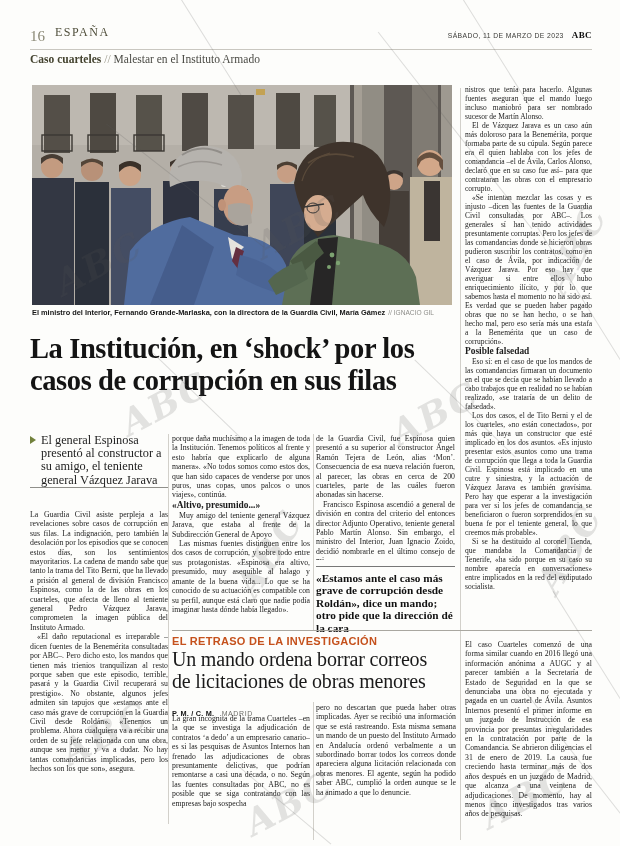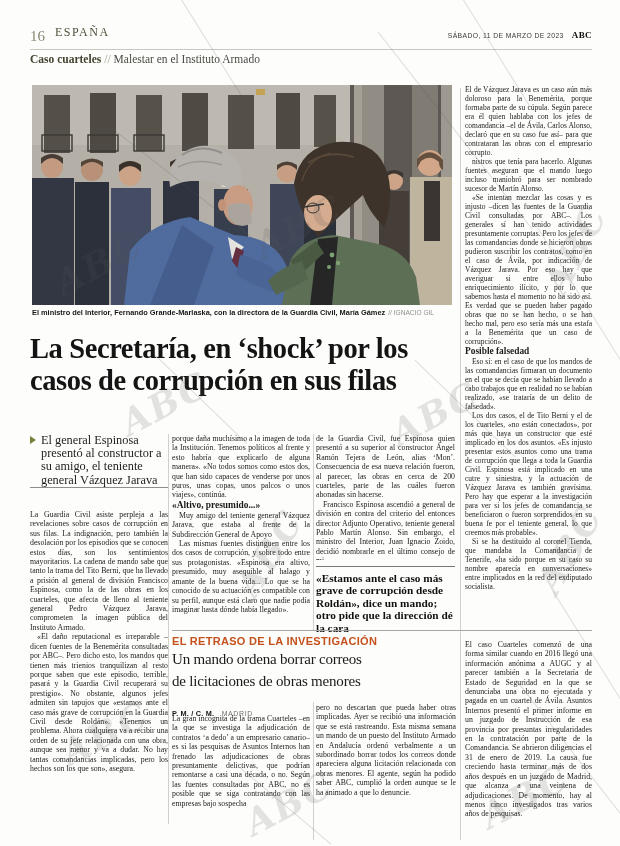--- a/index.html
+++ b/index.html
@@ -49,21 +49,21 @@
   #col4{left:465px;top:85px;width:127px;height:546px;font-size:7.5px;line-height:9px;}
   .quote-rule{position:absolute;left:316px;top:566px;width:139px;border-top:1px solid #777;}
   .pullquote{position:absolute;left:316px;top:572px;width:139px;font-weight:bold;
              font-size:11.3px;line-height:12.4px;color:#111;}
   
   .vrule{position:absolute;width:1px;background:#d2d0ca;}
   
   .box-top{position:absolute;left:172px;top:630px;width:420px;border-top:1px solid #a9a7a0;}
   .box-kicker{position:absolute;left:172px;top:635px;font-family:"Liberation Sans",sans-serif;
               font-weight:bold;font-size:11px;letter-spacing:.3px;color:#c5511c;}
-  .box-headline{position:absolute;left:172px;top:648px;width:294px;font-size:15px;
+  .box-headline{position:absolute;left:172px;top:648px;width:294px;font-size:20px;
                 line-height:22px;color:#1a1a1a;letter-spacing:-0.2px;}
   #byline-box{left:172px;top:702px;width:138px;}
   #byline-box .ba{display:inline;text-align:right;}
   #byline-box .bc{display:inline;margin-left:3px;}
   #boxcolA{left:172px;top:714px;width:138px;height:126px;}
   #boxcolB{left:316px;top:703px;width:140px;height:138px;}
   #boxcolC{left:465px;top:640px;width:127px;height:200px;}
 </style>
 </head>
 <body>
@@ -190,21 +190,21 @@
         <path d="M270,176 Q248,182 236,196 L244,210 Q262,202 276,194 Z" fill="#4a5f45"></path>
       </g>
       <rect width="420" height="220" fill="#c6c2b9" opacity="0.08"></rect>
     </svg>
   </div>
   <div class="caption">
     <span class="cb">El ministro del Interior, Fernando Grande-Marlaska, con la directora de la Guardia Civil, María Gámez</span><span class="cc">// IGNACIO GIL</span>
   </div>
 
   <div class="headline">
-    <div>La Secretaría, en ‘shock’ por los</div>
+    <div>La Institución, en ‘shock’ por los</div>
     <div>casos de corrupción en sus filas</div>
   </div>
 
   <div class="deck">
     <span class="deck-arrow"></span>
     <span>El general Espinosa presentó al constructor a su amigo, el teniente general Vázquez Jarava</span>
   </div>
   <div class="by-rule"></div>
 
   <div class="vrule" style="left:168px;top:434px;height:390px;"></div>
@@ -226,22 +226,22 @@
 
   <div class="col" id="col3">
     <p>de la Guardia Civil, fue Espinosa quien presentó a su superior al constructor Ángel Ramón Tejera de León, alias ‘Mon’. Consecuencia de esa nueva relación fueron, al parecer, las obras en cerca de 200 cuarteles, parte de las cuáles fueron abonadas sin hacerse.</p>
     <p>Francisco Espinosa ascendió a general de división en contra del criterio del entonces director Adjunto Operativo, teniente general Pablo Martín Alonso. Sin embargo, el ministro del Interior, Juan Ignacio Zoido, decidió nombrarle en el último consejo de mi-</p>
   </div>
 
   <div class="quote-rule"></div>
   <div class="pullquote">«Estamos ante el caso más grave de corrupción desde Roldán», dice un mando; otro pide que la dirección dé la cara</div>
 
   <div class="col" id="col4">
+    <p>nistros que tenía para hacerlo. Algunas fuentes aseguran que el mando luego incluso maniobró para ser nombrado sucesor de Martín Alonso.</p>
     <p>El de Vázquez Jarava es un caso aún más doloroso para la Benemérita, porque formaba parte de su cúpula. Según parece era él quien hablaba con los jefes de comandancia –el de Ávila, Carlos Alonso, declaró que en su caso fue así– para que contrataran las obras con el empresario corrupto.</p>
-    <p>nistros que tenía para hacerlo. Algunas fuentes aseguran que el mando luego incluso maniobró para ser nombrado sucesor de Martín Alonso.</p>
     <p>«Se intentan mezclar las cosas y es injusto –dicen las fuentes de la Guardia Civil consultadas por ABC–. Los generales sí han tenido actividades presuntamente corruptas. Pero los jefes de las comandancias donde se hicieron obras pudieron suscribir los contratos, como en el caso de Ávila, por indicación de Vázquez Jarava. Por eso hay que averiguar si entre ellos hubo enriquecimiento ilícito, y por lo que sabemos hasta el momento no ha sido así. Es verdad que se pueden haber pagado obras que no se han hecho, o se han hecho mal, pero eso sería más una estafa a la Benemérita que un caso de corrupción».</p>
     <p class="subhead">Posible falsedad</p>
     <p>Eso sí: en el caso de que los mandos de las comandancias firmaran un documento en el que se decía que se habían llevado a cabo trabajos que en realidad no se habían realizado, «se trataría de un delito de falsedad».</p>
     <p>Los dos casos, el de Tito Berni y el de los cuarteles, «no están conectados», por más que haya un constructor que esté implicado en los dos asuntos. «Es injusto presentar estos asuntos como una trama de corrupción que llega a toda la Guardia Civil. Espinosa está implicado en una cutre y siniestra, y la actuación de Vázquez Jarava es también gravísima. Pero hay que esperar a la investigación para ver si los jefes de comandancia se beneficiaron o fueron sorprendidos en su buena fe por el teniente general, lo que creemos más probable».</p>
     <p>Si se ha destituido al coronel Tienda, que mandaba la Comandancia de Tenerife, «ha sido porque en su caso su nombre aparecía en conversaciones» entre implicados en la red del exdiputado socialista.</p>
   </div>
 
   <div class="box-top"></div>
   <div class="box-kicker">EL RETRASO DE LA INVESTIGACIÓN</div>
   <div class="box-headline">

